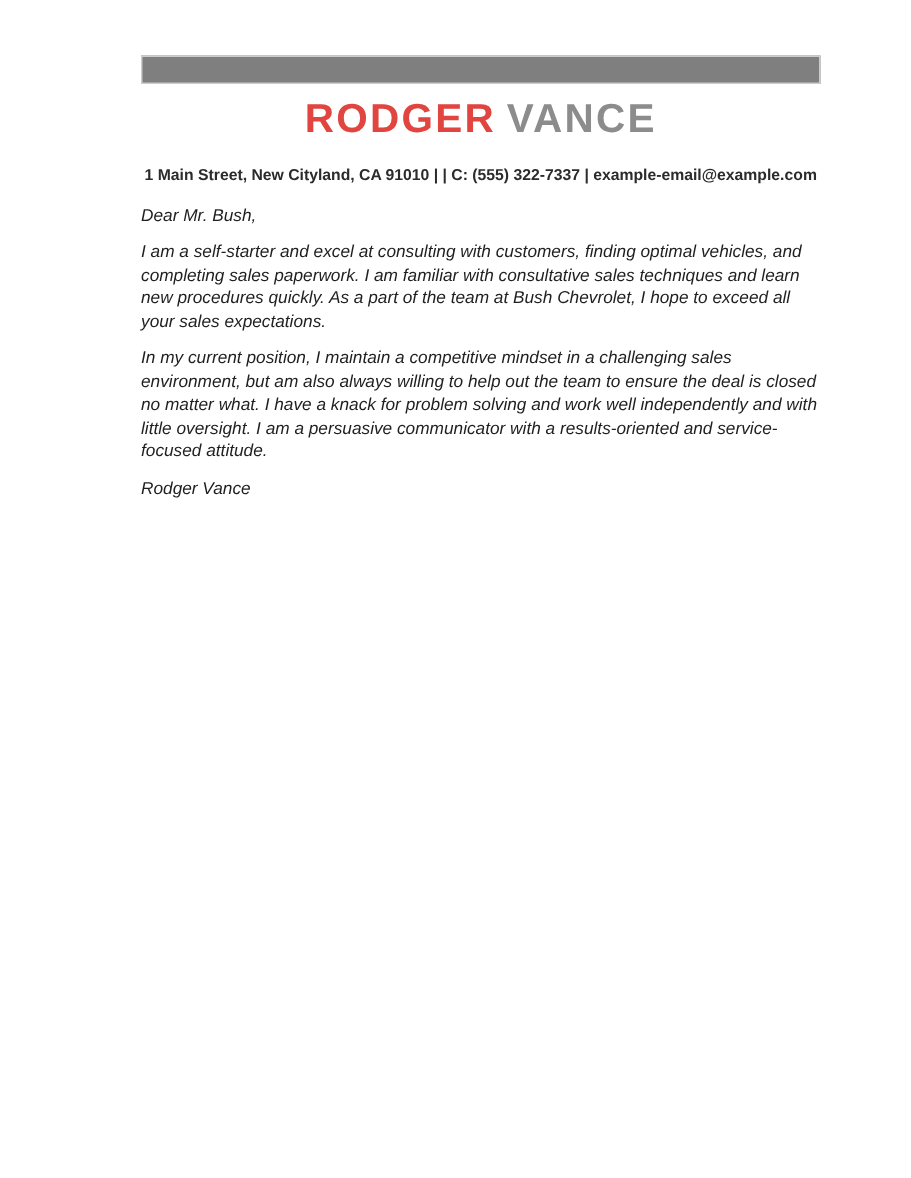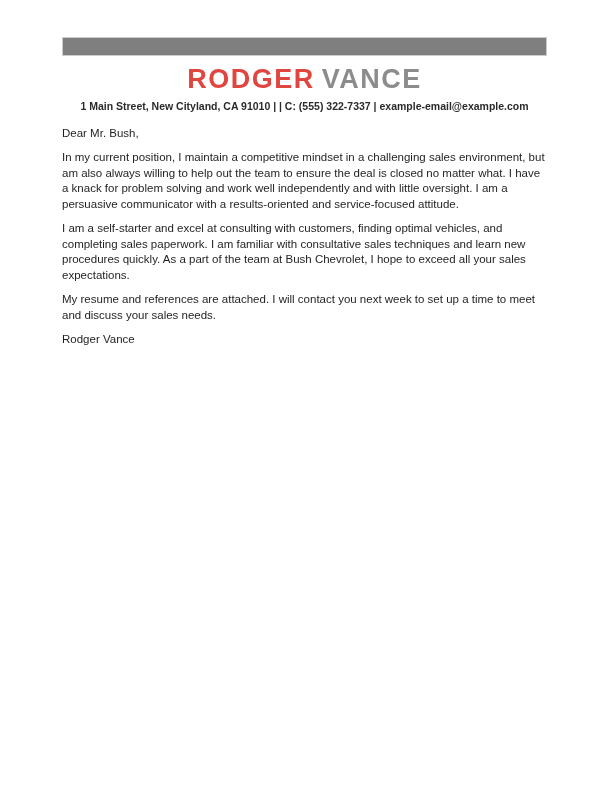--- a/index.html
+++ b/index.html
@@ -5,21 +5,21 @@
   * { margin: 0; padding: 0; box-sizing: border-box; }
   html, body {
     width: 607px;
     background: #ffffff;
     font-family: "Liberation Sans", "DejaVu Sans", sans-serif;
   }
   .page {
     width: 607px;
     height: 785px;
     background: #ffffff;
-    padding: 37px 60px 0 62px;
+    padding: 37px 60px 0 94px;
     overflow: hidden;
   }
   .top-bar {
     width: 100%;
     height: 19px;
     background: #7f7f7f;
     border: 1px solid #cccccc;
   }
   .name-heading {
     text-align: center;
@@ -30,28 +30,29 @@
     line-height: 1.1;
     white-space: nowrap;
   }
   .name-first { color: #e0453f; }
   .name-last  { color: #8c8c8c; margin-left: 7px; }
   .contact-line {
     text-align: center;
     font-size: 10.5px;
     font-weight: bold;
     color: #2b2b2b;
-    margin-top: 5px;
+    margin-top: 16px;
     margin-bottom: 14px;
     white-space: nowrap;
   }
   .letter-body {
     color: #1f1f1f;
     font-size: 11.5px;
     line-height: 15.5px;
+    font-style: italic;
   }
   .letter-body p { margin: 0 0 9px 0; }
   .salutation { margin-bottom: 9px; }
   .closing { margin-top: 9px; }
   .signature { margin-top: 31px; }
 </style>
 </head>
 <body>
 
 <div class="page">
@@ -61,23 +62,22 @@
   <h1 class="name-heading">
     <span class="name-first">RODGER</span><span class="name-last">VANCE</span>
   </h1>
 
   <div class="contact-line">1 Main Street, New Cityland, CA 91010 | | C: (555) 322-7337 | example-email@example.com</div>
 
   <div class="letter-body">
     <p class="salutation">Dear Mr. Bush,</p>
 
 
+    <p>I am a self-starter and excel at consulting with customers, finding optimal vehicles, and completing sales paperwork. I am familiar with consultative sales techniques and learn new procedures quickly. As a part of the team at Bush Chevrolet, I hope to exceed all your sales expectations.</p>
+
     <p>In my current position, I maintain a competitive mindset in a challenging sales environment, but am also always willing to help out the team to ensure the deal is closed no matter what. I have a knack for problem solving and work well independently and with little oversight. I am a persuasive communicator with a results-oriented and service-focused attitude.</p>
 
-    <p>I am a self-starter and excel at consulting with customers, finding optimal vehicles, and completing sales paperwork. I am familiar with consultative sales techniques and learn new procedures quickly. As a part of the team at Bush Chevrolet, I hope to exceed all your sales expectations.</p>
-
-    <p>My resume and references are attached. I will contact you next week to set up a time to meet and discuss your sales needs.</p>
 
 
     <p class="signature">Rodger Vance</p>
   </div>
 
 </div>
 
 </body></html>

